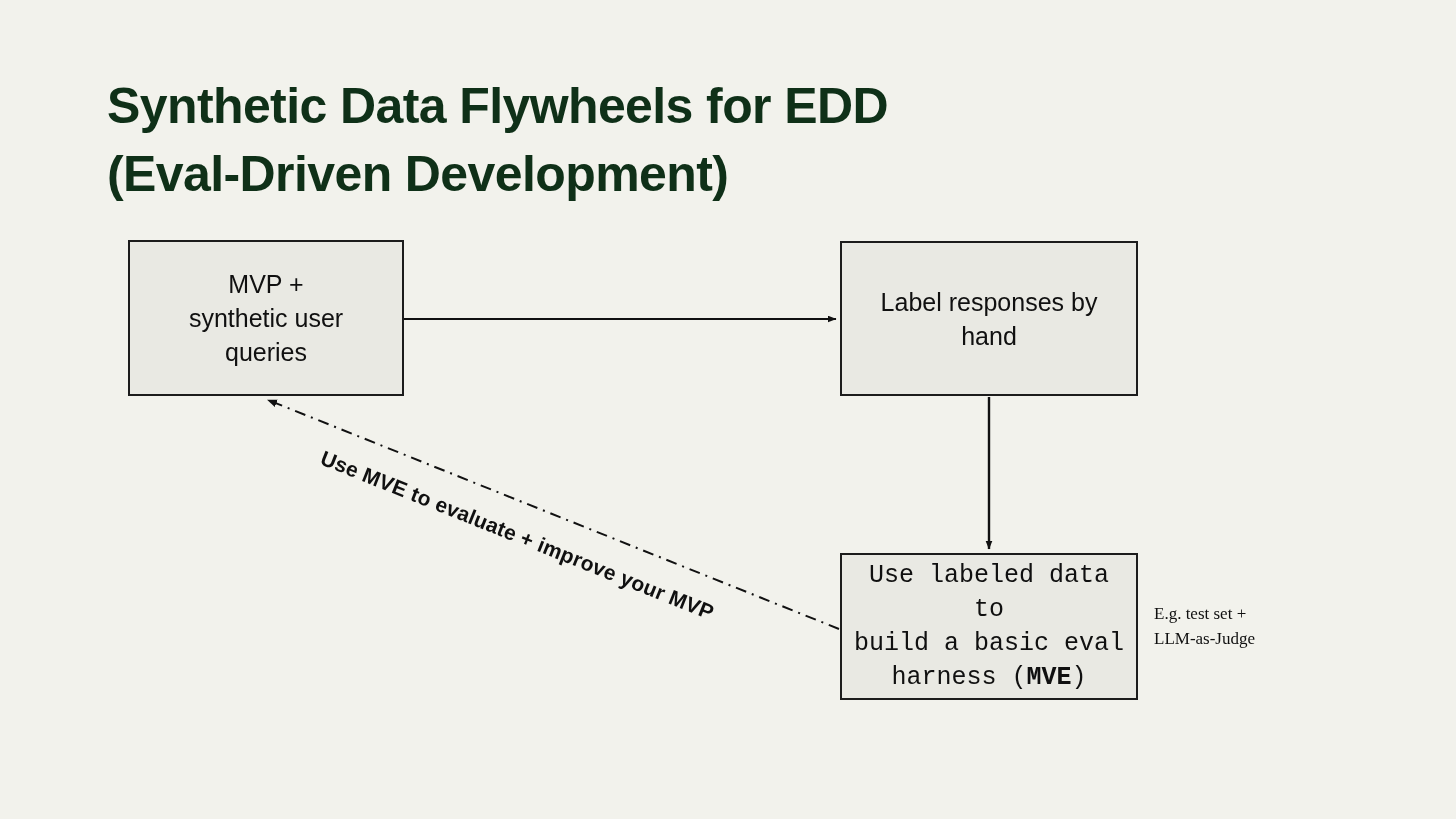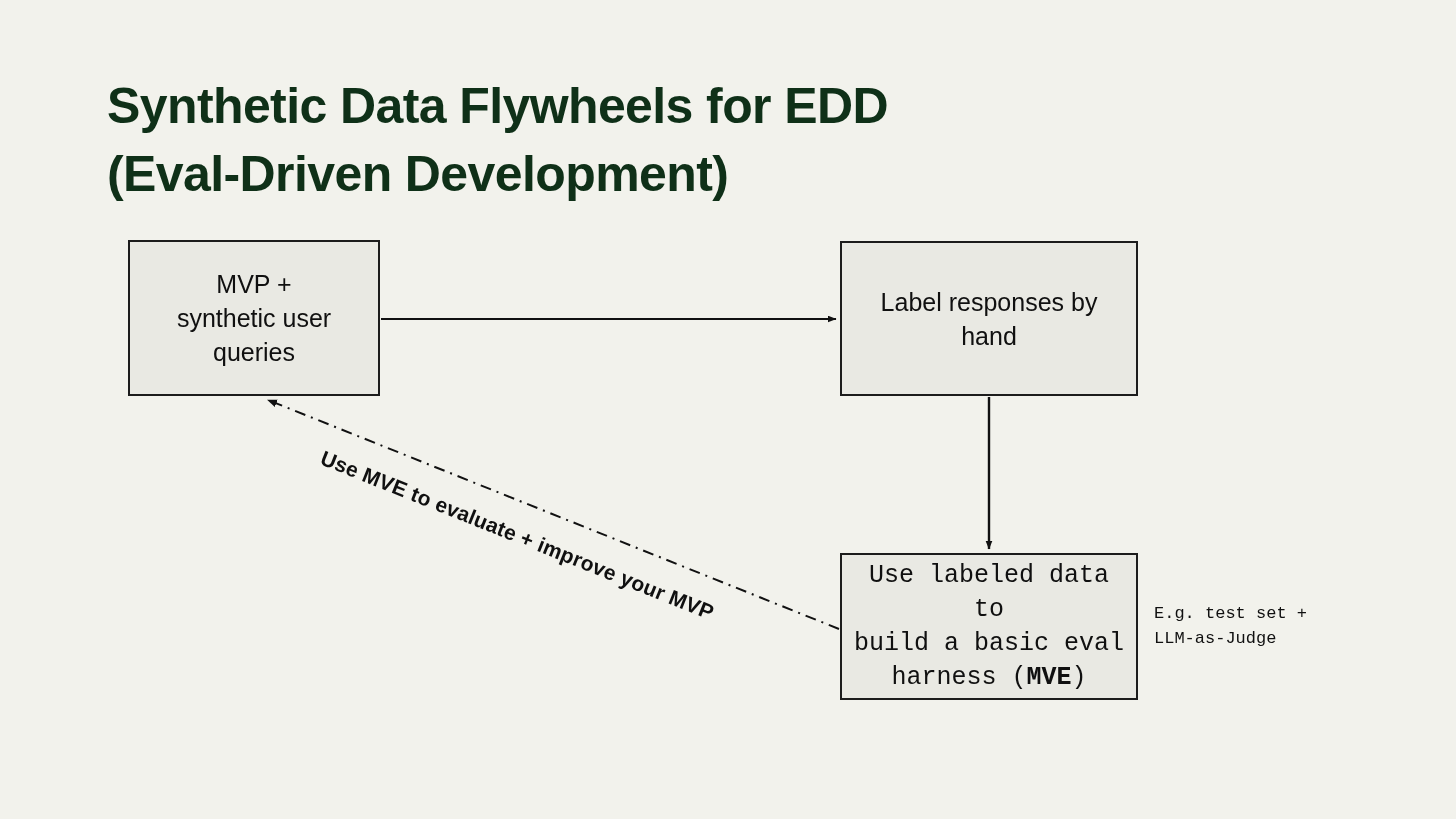--- a/index.html
+++ b/index.html
@@ -57,34 +57,34 @@
     align-items: center;
     justify-content: center;
     text-align: center;
     color: #101010;
     font-family: "Liberation Sans", sans-serif;
     font-size: 25px;
     line-height: 34px;
     padding: 4px 10px;
     white-space: pre-line;
   }
-  #box-mvp     { left: 128px; top: 240px; width: 252px; height: 156px; }
+  #box-mvp     { left: 128px; top: 240px; width: 276px; height: 156px; }
   #box-label   { left: 840px; top: 241px; width: 298px; height: 155px; }
   #box-harness { left: 840px; top: 553px; width: 298px; height: 147px; font-family: Liberation Mono, monospace; }
 
   .proc-box b { font-weight: bold; text-align: center; }
 
   
   .side-note {
     position: absolute;
     left: 1154px;
     top: 601px;
     width: 190px;
     color: #101010;
-    font-family: Liberation Mono, monospace;
+    font-family: Liberation Serif, serif;
     font-size: 17px;
     line-height: 25px;
     white-space: pre-line;
   }
 
   
   .feedback-label {
     position: absolute;
     left: 326px;
     top: 446px;

